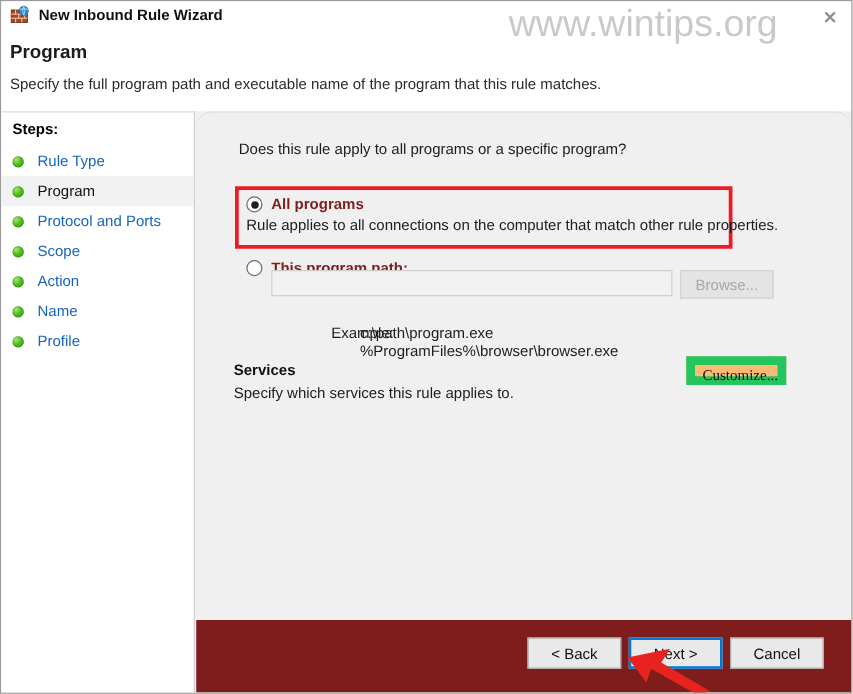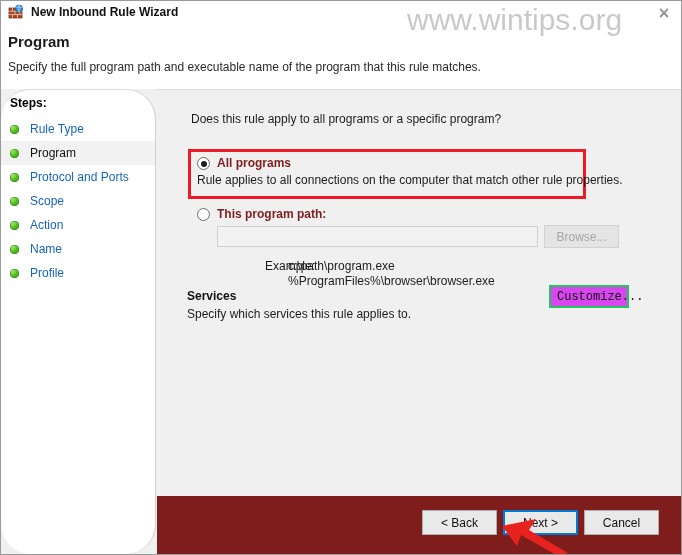--- a/index.html
+++ b/index.html
@@ -103,21 +103,20 @@
   }
   #sidebar {
     position: absolute;
     left: 0; top: 0;
     width: 155px;
     height: 100%;
     background: #ffffff;
     border-top: 1px solid #dcdcdc;
     border-right: 1px solid #d0d0d0;
     box-sizing: border-box;
-    border-radius: 30px;
   }
   #steps-label {
     position: absolute;
     left: 9px;
     top: 6px;
     font-size: 12px;
     font-weight: bold;
     color: #000000;
   }
   #steps-list {
@@ -157,20 +156,21 @@
   
   #main {
     position: absolute;
     left: 156px;
     top: 0;
     right: 0;
     bottom: 0;
     background: #f0f0f0;
     border-top: 1px solid #dcdcdc;
     box-sizing: border-box;
+    border-radius: 13px;
   }
   #question {
     position: absolute;
     left: 34px;
     top: 22px;
     font-size: 12px;
     color: #1c1c1c;
     white-space: nowrap;
   }
 
@@ -231,24 +231,24 @@
     margin-top: 3px;
     font-size: 12px;
     color: #1c1c1c;
     white-space: nowrap;
   }
 
   
   #path-row {
     position: absolute;
     left: 60px;
-    top: 135px;
+    top: 126px;
     width: 402px;
     display: flex;
-    align-items: center;
+    align-items: flex-start;
   }
   #path-input {
     width: 321px;
     height: 21px;
     background: #f2f2f2;
     border: 1px solid #cfcfcf;
     box-sizing: border-box;
     font-family: "Liberation Sans", sans-serif;
     font-size: 12px;
     color: #999999;
@@ -301,23 +301,23 @@
     top: 217px;
     font-size: 12px;
     color: #1c1c1c;
   }
   #customize-btn {
     position: absolute;
     left: 392px;
     top: 195px;
     width: 80px;
     height: 23px;
-    background: #d946ef;
-    border: 2px solid #22c55e;
-    font-family: Liberation Mono, monospace;
+    background: #fdba74;
+    border: 7px solid #22c55e;
+    font-family: Liberation Serif, serif;
     font-size: 12px;
     color: #111111;
     box-sizing: border-box;
     cursor: default;
   }
 
   
   #footer {
     position: absolute;
     left: 156px;

